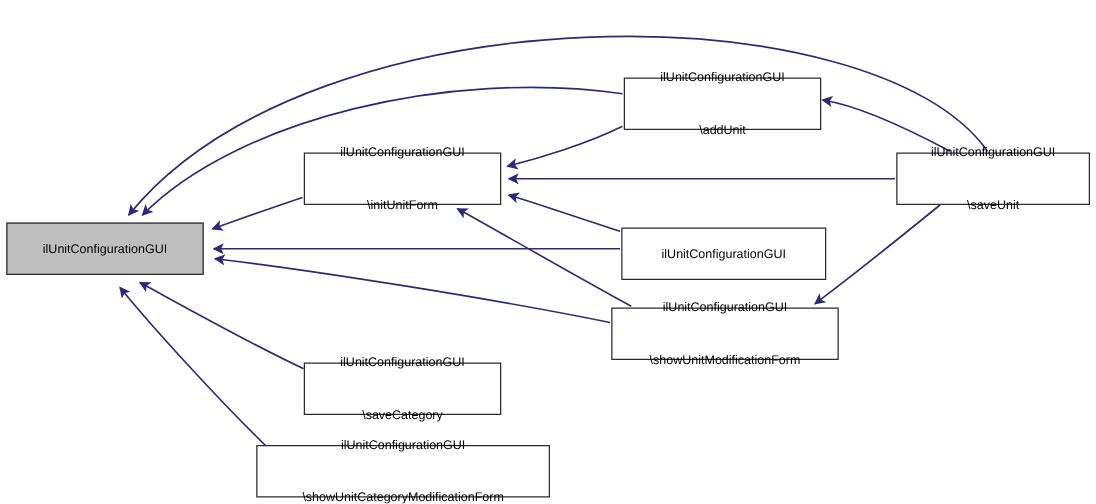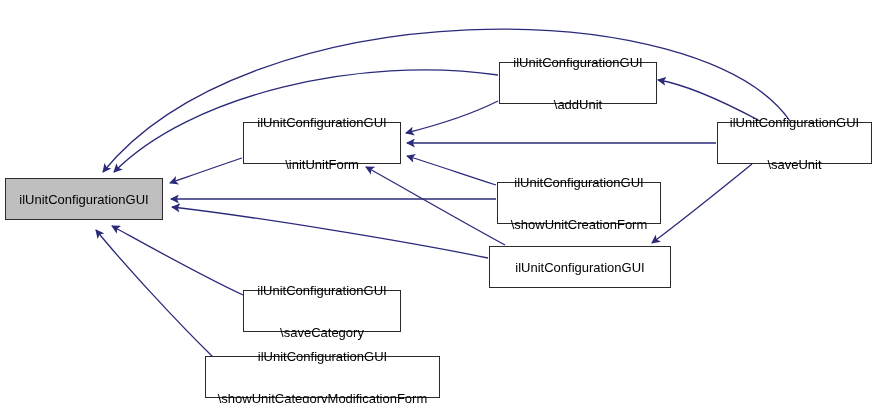--- a/index.html
+++ b/index.html
@@ -25,21 +25,21 @@
   }
   .node {
     position: absolute;
     box-sizing: border-box;
     border: 1px solid #2b2b2b;
     background: #ffffff;
     display: flex;
     flex-direction: column;
     align-items: center;
     justify-content: center;
-    font-size: 13px;
+    font-size: 10px;
     line-height: 15px;
     color: #000000;
     white-space: nowrap;
     text-align: center;
     z-index: 2;
     gap: 27px;
   }
   .node.highlight {
     background: #bfbfbf;
     border: 1px solid #2b2b2b;
@@ -103,25 +103,25 @@
     <span class="ln">\initUnitForm</span>
   </div>
 
   <div class="node" style="left:717px; top:122px; width:155px; height:42px;">
     <span class="ln">ilUnitConfigurationGUI</span>
     <span class="ln">\saveUnit</span>
   </div>
 
   <div class="node" style="left:497px; top:182px; width:164px; height:42px;">
     <span class="ln">ilUnitConfigurationGUI</span>
-    <span class="ln">\showUnitCreationForm</span>
   </div>
 
   <div class="node" style="left:489px; top:246px; width:182px; height:42px;">
     <span class="ln">ilUnitConfigurationGUI</span>
+    <span class="ln">\showUnitModificationForm</span>
   </div>
 
   <div class="node" style="left:243px; top:290px; width:158px; height:42px;">
     <span class="ln">ilUnitConfigurationGUI</span>
     <span class="ln">\saveCategory</span>
   </div>
 
   <div class="node" style="left:205px; top:356px; width:235px; height:42px;">
     <span class="ln">ilUnitConfigurationGUI</span>
     <span class="ln">\showUnitCategoryModificationForm</span>

